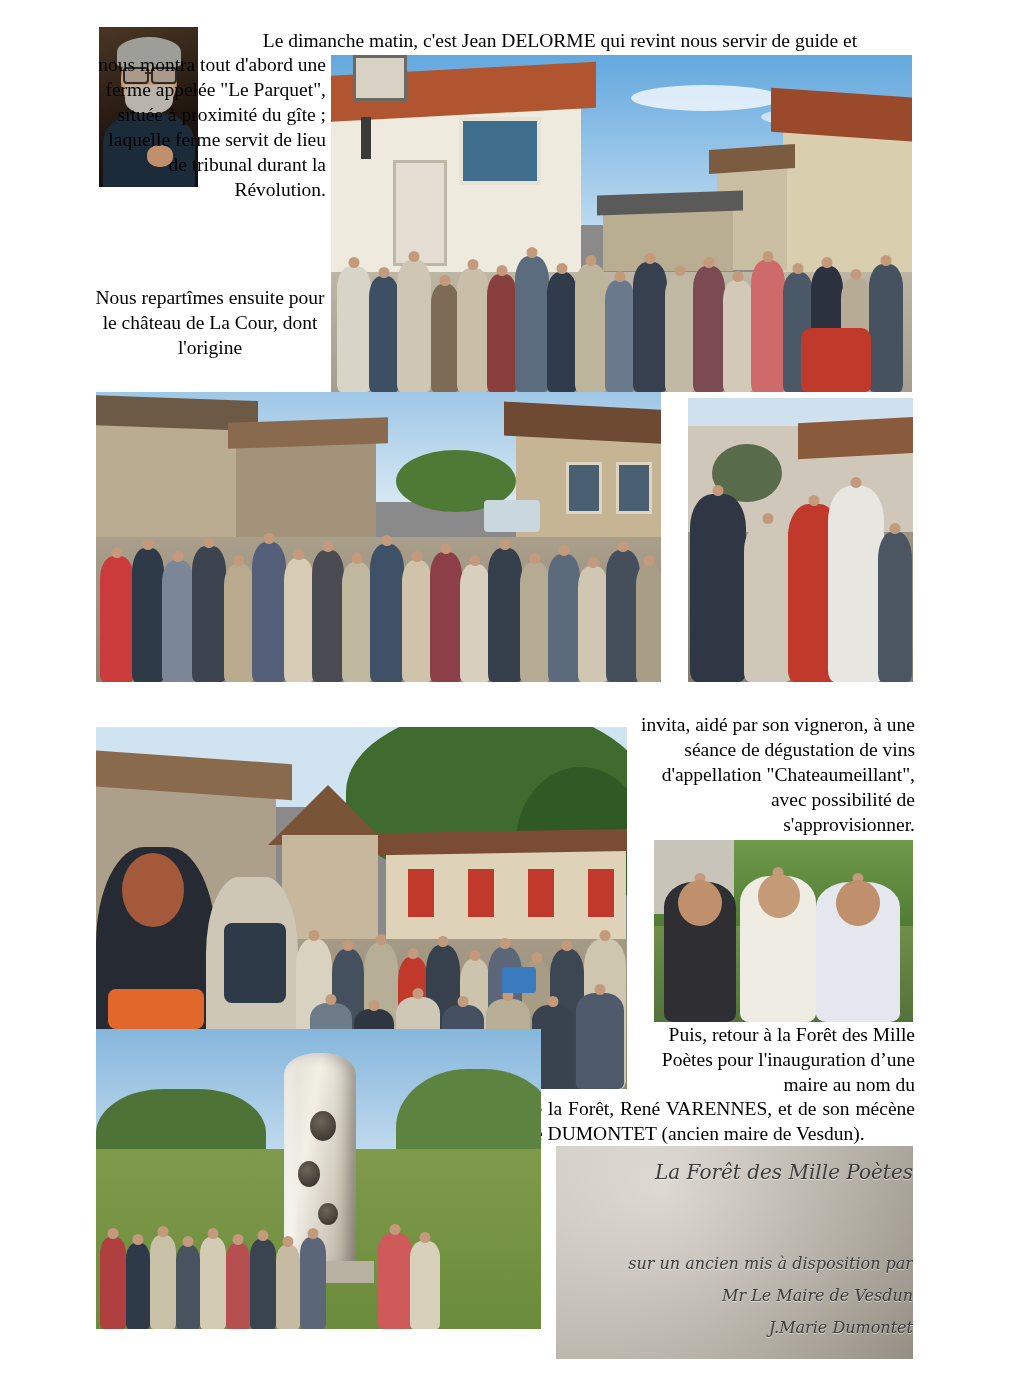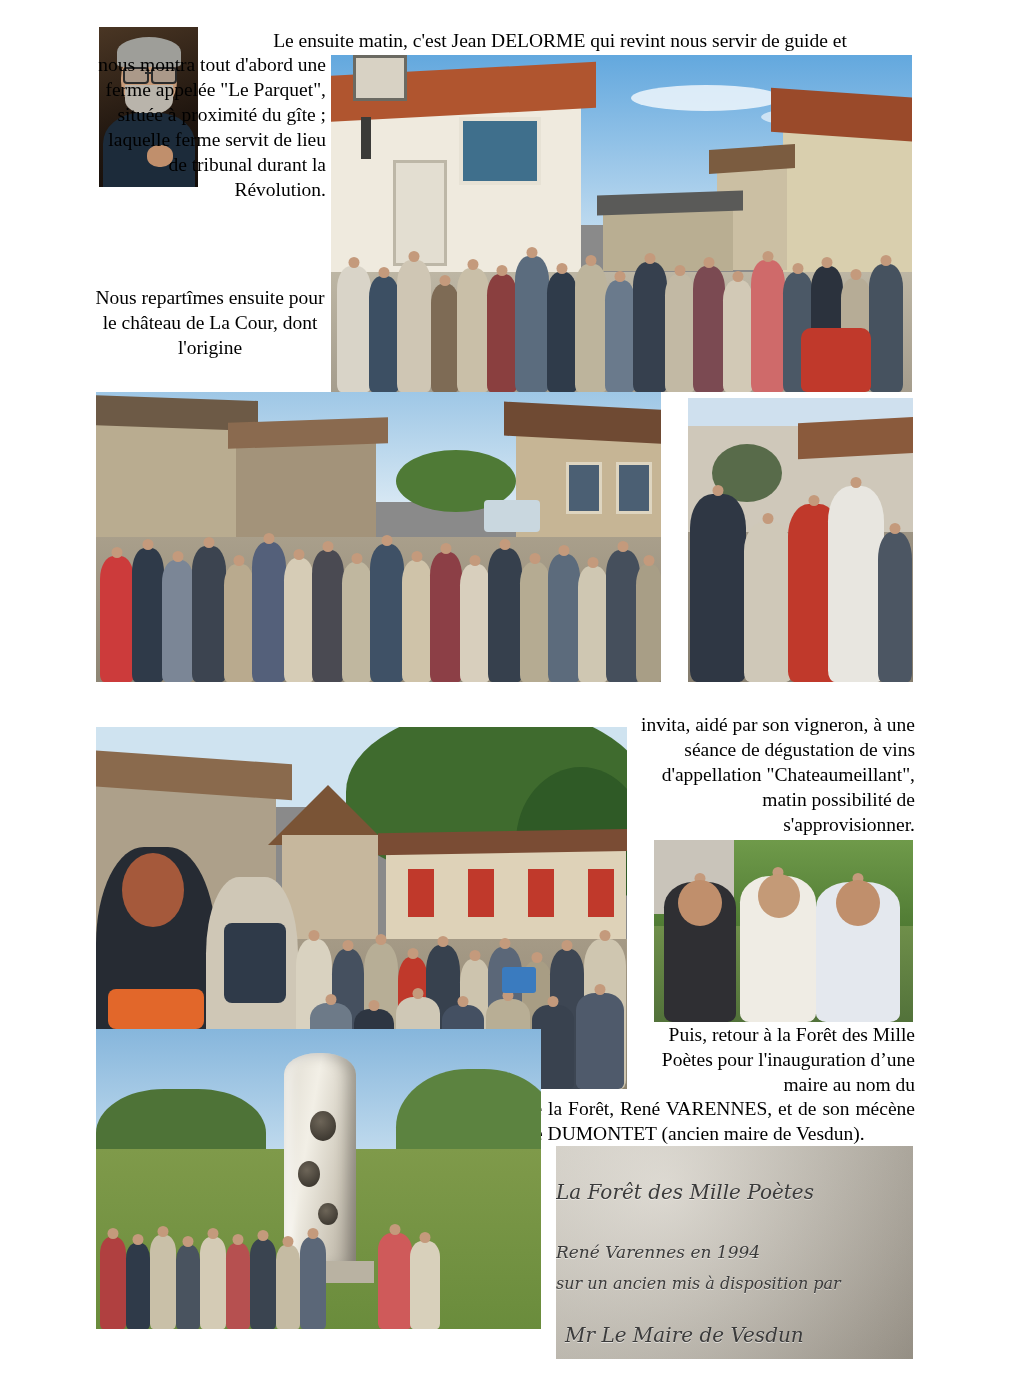--- a/index.html
+++ b/index.html
@@ -61,26 +61,25 @@
     line-height: 25px;
     text-align: justify;
   }
   .txt.center { text-align: center; }
   .txt.right  { text-align: right; }
 
   
   .plaque-text {
     position: absolute;
     left: 0; right: 0;
-    text-align: left;
+    text-align: right;
     font-family: "DejaVu Serif", serif;
     font-style: italic;
     color: #3b3b3b;
     text-shadow: 0 1px 0 rgba(255,255,255,0.55);
-    margin-top: 20px;
   }
 
   
   .monolith {
     position: absolute;
     background: linear-gradient(100deg,#dedacf 0%, #f2efe6 35%, #cfc9bb 70%, #a9a295 100%);
     border-radius: 46% 46% 4% 4% / 10% 10% 2% 2%;
     box-shadow: inset -8px 0 14px rgba(0,0,0,0.25), inset 8px 0 10px rgba(255,255,255,0.5);
   }
   .hole {
@@ -105,21 +104,21 @@
     <div style="position:absolute;left:52px;top:40px;width:22px;height:13px;border:2px solid #2b2b2b;border-radius:4px;background:rgba(120,150,170,0.35);"></div>
     <div style="position:absolute;left:46px;top:45px;width:6px;height:2px;background:#2b2b2b;"></div>
 
     <div style="position:absolute;left:26px;top:58px;width:48px;height:30px;border-radius:0 0 50% 50%;background:#b9b4ab;"></div>
 
     <div style="position:absolute;left:4px;top:86px;width:92px;height:76px;border-radius:40% 40% 0 0;background:#1c2b3a;"></div>
 
     <div style="position:absolute;left:48px;top:118px;width:26px;height:22px;border-radius:45%;background:#c08f6c;"></div>
   </div>
 
-  <div class="txt center" style="left:210px; top:28px; width:700px;">Le ensuite matin, c'est Jean DELORME qui revint nous servir de guide et</div>
+  <div class="txt center" style="left:210px; top:28px; width:700px;">Le dimanche matin, c'est Jean DELORME qui revint nous servir de guide et</div>
 
   <div class="txt" style="left:94px; top:52px; width:232px; text-align:right;">nous montra tout d'abord une ferme appelée "Le Parquet", située à proximité du gîte ; laquelle ferme servit de lieu de tribunal durant la Révolution.</div>
 
   <div class="txt center" style="left:94px; top:285px; width:232px;">Nous repartîmes ensuite pour le château de La Cour, dont l'origine</div>
 
   <div class="photo" style="left:331px; top:55px; width:581px; height:337px;">
     <div class="sky" style="height:170px;background:linear-gradient(#63a8de,#bcd9ef);"></div>
 
     <div style="position:absolute;left:300px;top:30px;width:150px;height:26px;background:rgba(255,255,255,0.75);border-radius:50%;"></div>
     <div style="position:absolute;left:430px;top:52px;width:120px;height:20px;background:rgba(255,255,255,0.6);border-radius:50%;"></div>
@@ -215,21 +214,21 @@
     <div class="crowd" style="top:84px;height:200px;">
       <div class="p" style="left:2px;width:56px;height:188px;background:#2f3744;"></div>
       <div class="p" style="left:56px;width:48px;height:160px;background:#cfc8b8;"></div>
       <div class="p" style="left:100px;width:52px;height:178px;background:#c0392b;"></div>
       <div class="p" style="left:140px;width:56px;height:196px;background:#e8e6e0;"></div>
       <div class="p" style="left:190px;width:34px;height:150px;background:#4c5663;"></div>
     </div>
   </div>
 
 
-  <div class="txt right" style="left:640px; top:712px; width:275px;">invita, aidé par son vigneron, à une séance de dégustation de vins d'appellation "Chateaumeillant", matin possibilité de s'approvisionner.</div>
+  <div class="txt right" style="left:640px; top:712px; width:275px;">invita, aidé par son vigneron, à une séance de dégustation de vins d'appellation "Chateaumeillant", avec possibilité de s'approvisionner.</div>
 
   <div class="photo" style="left:96px; top:727px; width:531px; height:362px;">
     <div class="sky" style="height:80px;background:#cfe3f0;"></div>
 
     <div style="position:absolute;left:250px;top:-20px;width:300px;height:170px;background:#3f6b2e;border-radius:50% 50% 40% 40%;"></div>
     <div style="position:absolute;left:420px;top:40px;width:130px;height:150px;background:#2f5a26;border-radius:50%;"></div>
 
     <div style="position:absolute;left:0;top:46px;width:180px;height:200px;background:#ada08a;"></div>
     <div style="position:absolute;left:-10px;top:30px;width:206px;height:36px;background:#8a6a4d;transform:skewY(4deg);"></div>
     <div style="position:absolute;left:172px;top:58px;width:120px;height:60px;background:#7a5436;clip-path:polygon(0 100%,50% 0,100% 100%);"></div>
@@ -316,18 +315,18 @@
       <div class="p" style="left:180px;width:24px;height:84px;background:#c5bba3;"></div>
       <div class="p" style="left:204px;width:26px;height:92px;background:#5b6778;"></div>
       <div class="p" style="left:282px;width:34px;height:96px;background:#cf5a5a;"></div>
       <div class="p" style="left:314px;width:30px;height:88px;background:#d8d0bb;"></div>
     </div>
   </div>
 
   <div class="photo" style="left:556px; top:1146px; width:357px; height:213px; background:linear-gradient(135deg,#d6d1c6,#bdb7ab 55%,#a9a296);">
     <div style="position:absolute;inset:0;background:radial-gradient(circle at 30% 20%, rgba(255,255,255,0.35), rgba(0,0,0,0.12));"></div>
     <div class="plaque-text" style="top:14px;font-size:20px;">La Forêt des Mille Poètes</div>
-    <div class="plaque-text" style="top:76px;font-size:17px;">René Varennes en 1994</div>
     <div class="plaque-text" style="top:108px;font-size:16px;">sur un ancien mis à disposition par</div>
-    <div class="plaque-text" style="top:157px;font-size:20px;padding-left:9px;">Mr Le Maire de Vesdun</div>
+    <div class="plaque-text" style="top:140px;font-size:16px;padding-left:9px;">Mr Le Maire de Vesdun</div>
+    <div class="plaque-text" style="top:172px;font-size:16px;">J.Marie Dumontet</div>
   </div>
 
 </div>
 
 </body></html>

